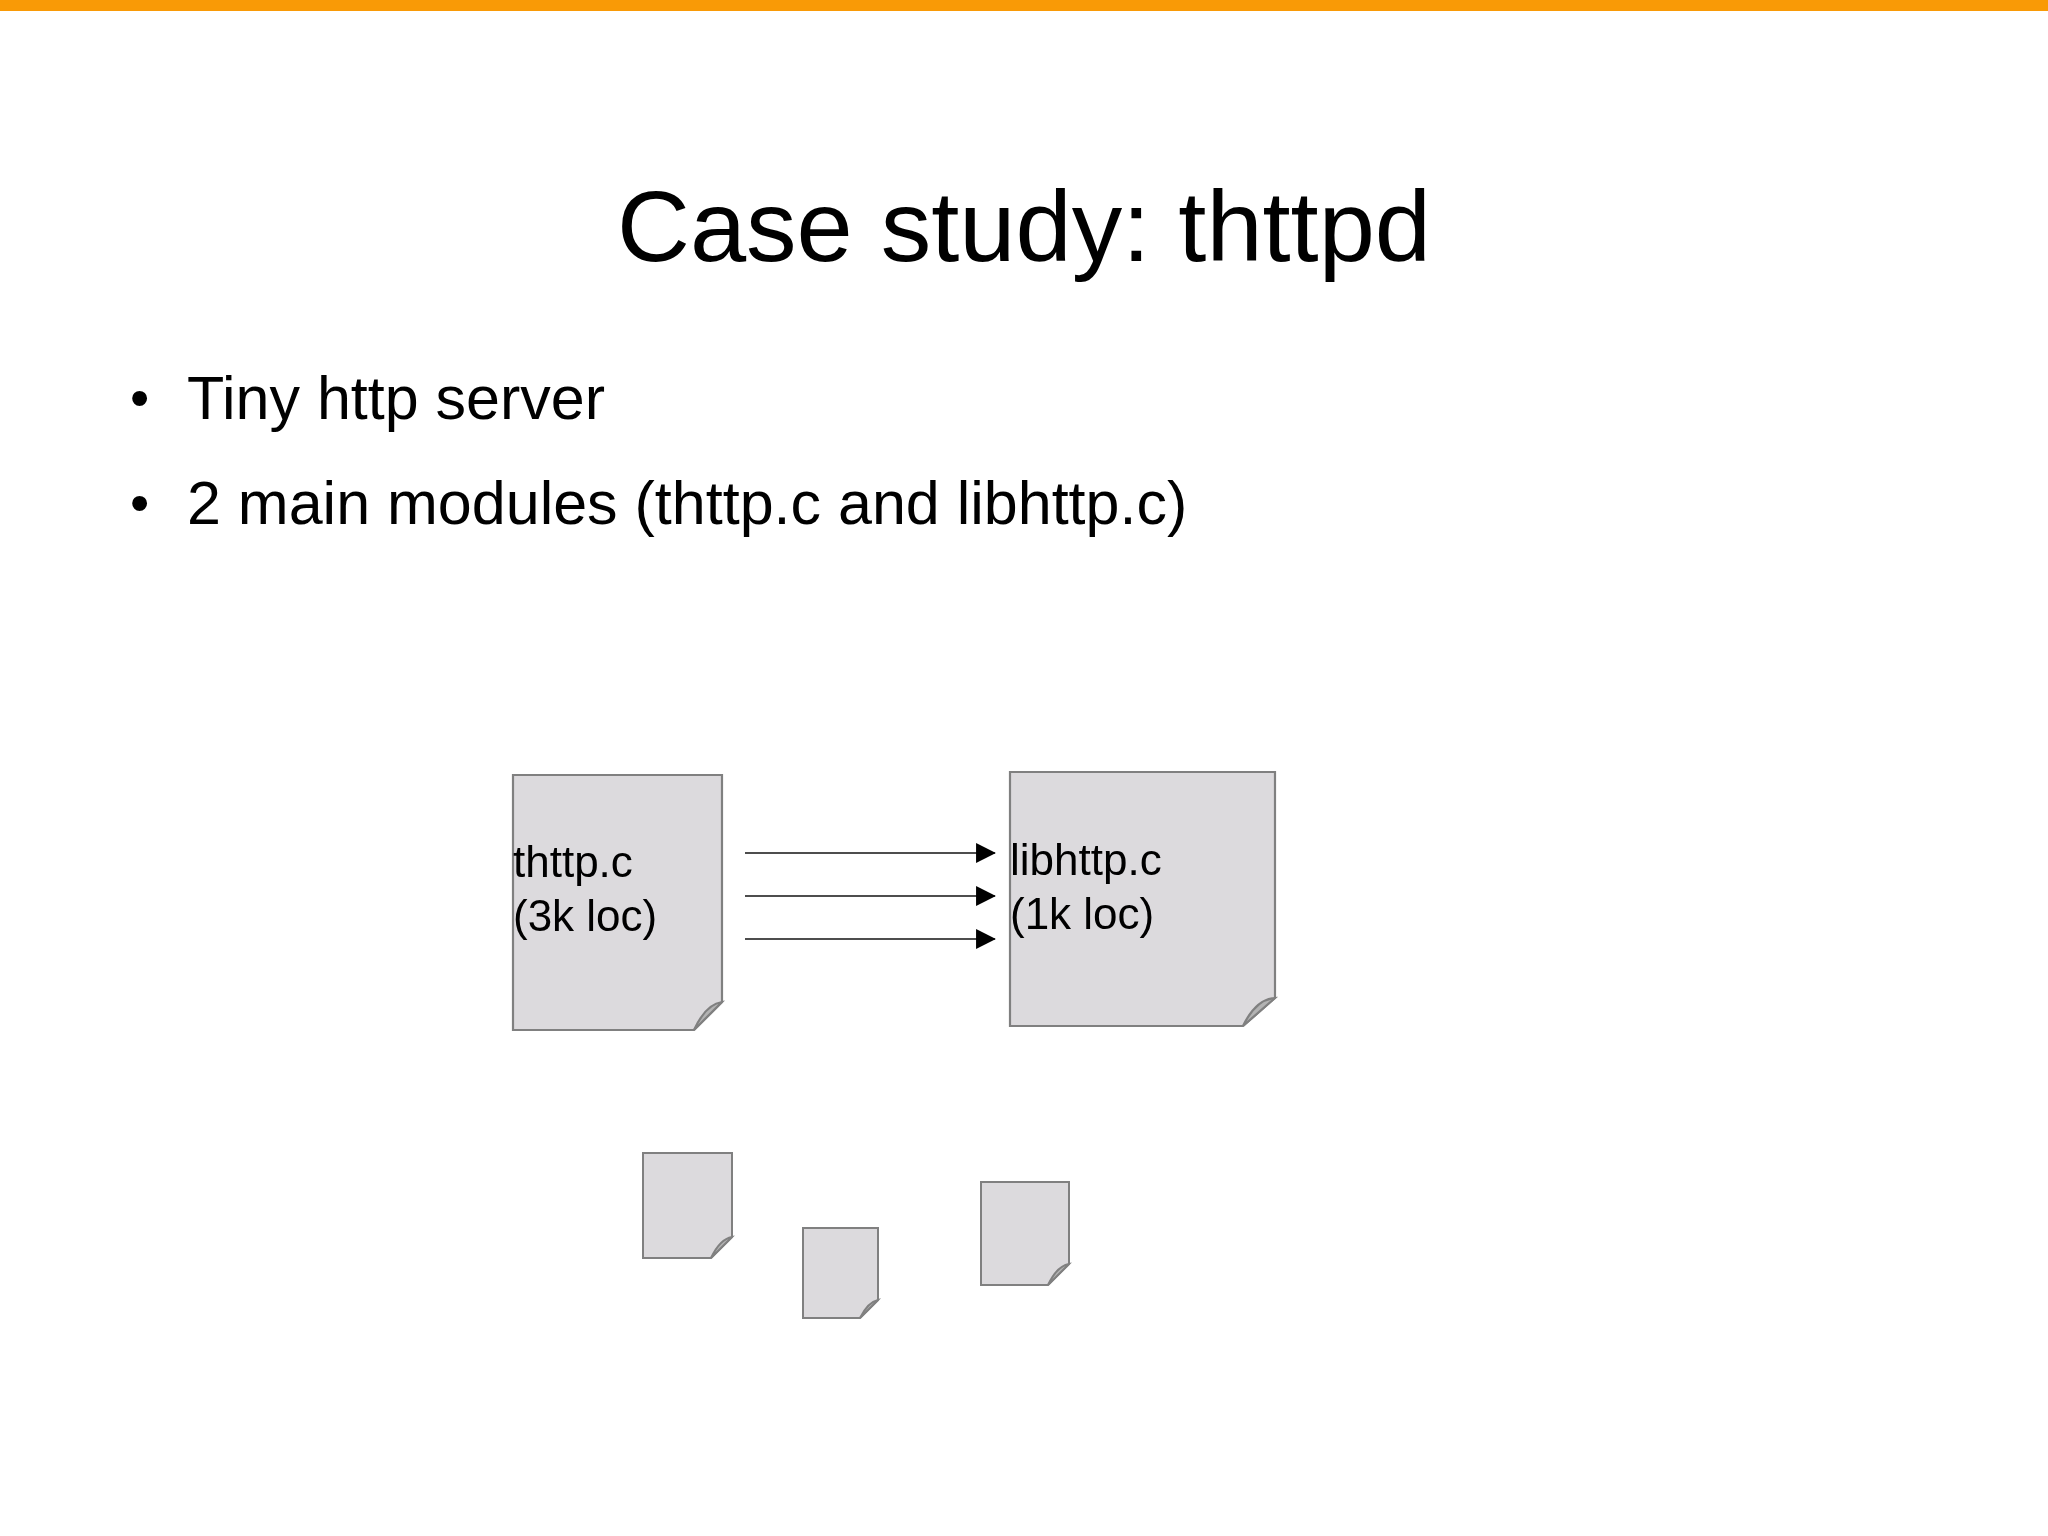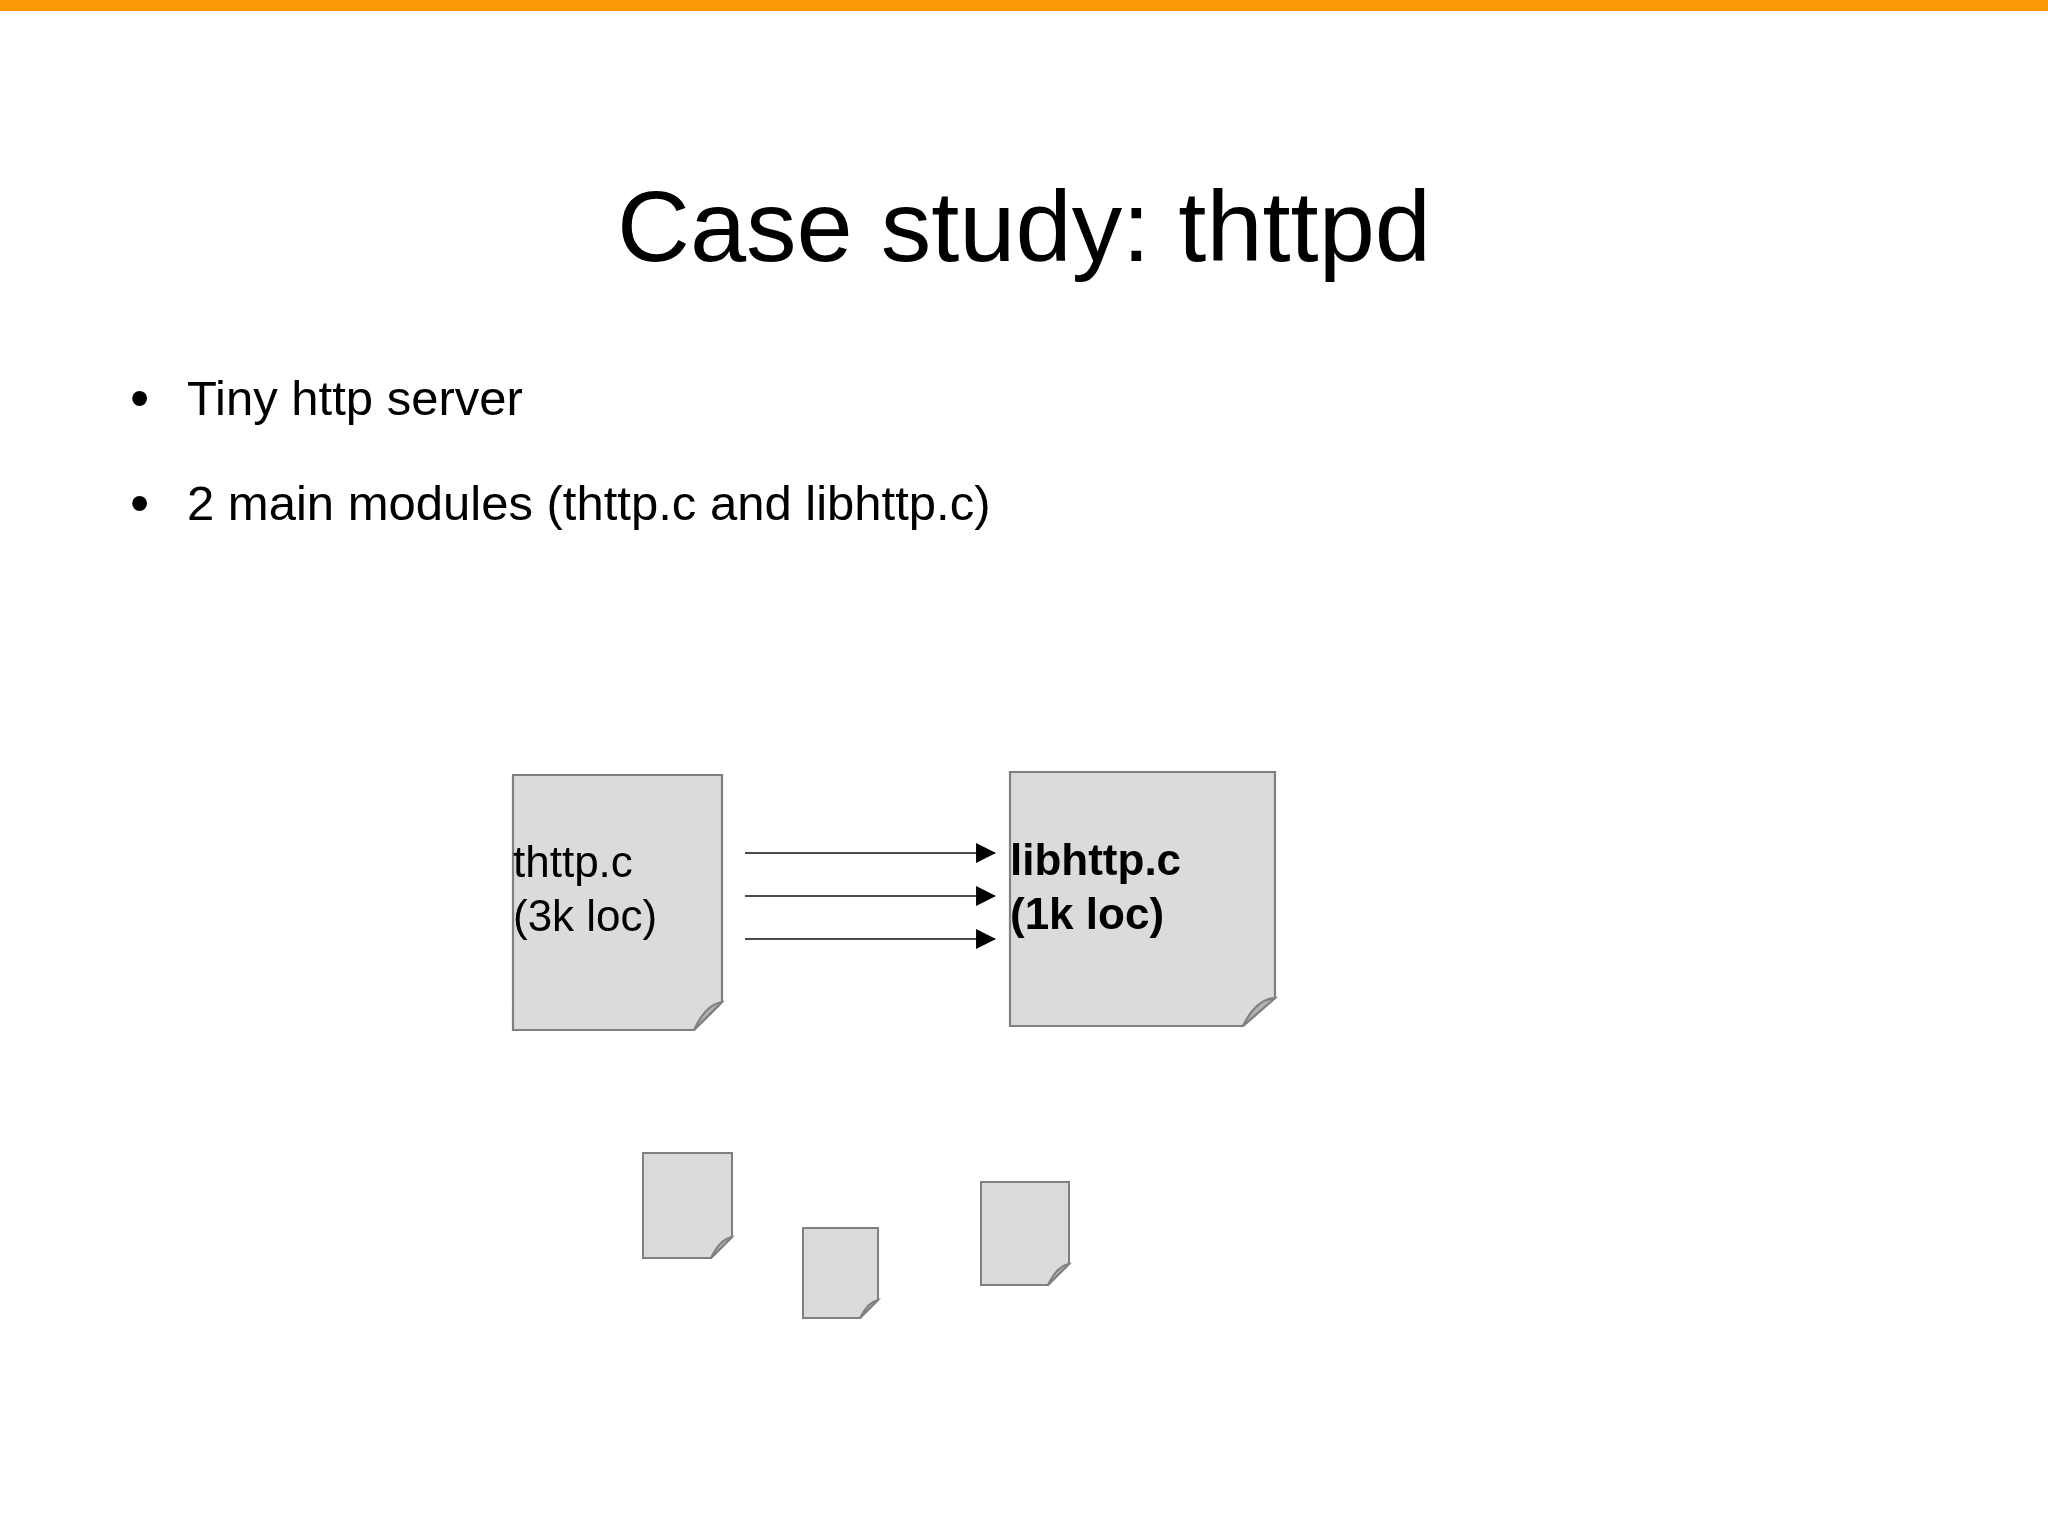--- a/index.html
+++ b/index.html
@@ -68,21 +68,21 @@
     width: 67px;
     flex: 0 0 67px;
     font-size: 55px;
     line-height: 76px;
     color: #000;
     text-align: left;
     padding-left: 10px;
     box-sizing: border-box;
   }
   .bullet-text {
-    font-size: 49px;
+    font-size: 61px;
     line-height: 76px;
     color: #000000;
     white-space: nowrap;
   }
 
   
   #diagram {
     position: absolute;
     left: 0;
     top: 0;
@@ -102,21 +102,20 @@
   }
   #label-thttp {
     left: 513px;
     top: 835px;
     width: 210px;
   }
   #label-libhttp {
     left: 1010px;
     top: 833px;
     width: 265px;
-    font-weight: bold;
   }
 </style>
 </head>
 <body>
 
 <div id="slide">
 
   <div id="top-bar"></div>
 
   <h1 id="slide-title">Case study: thttpd</h1>

